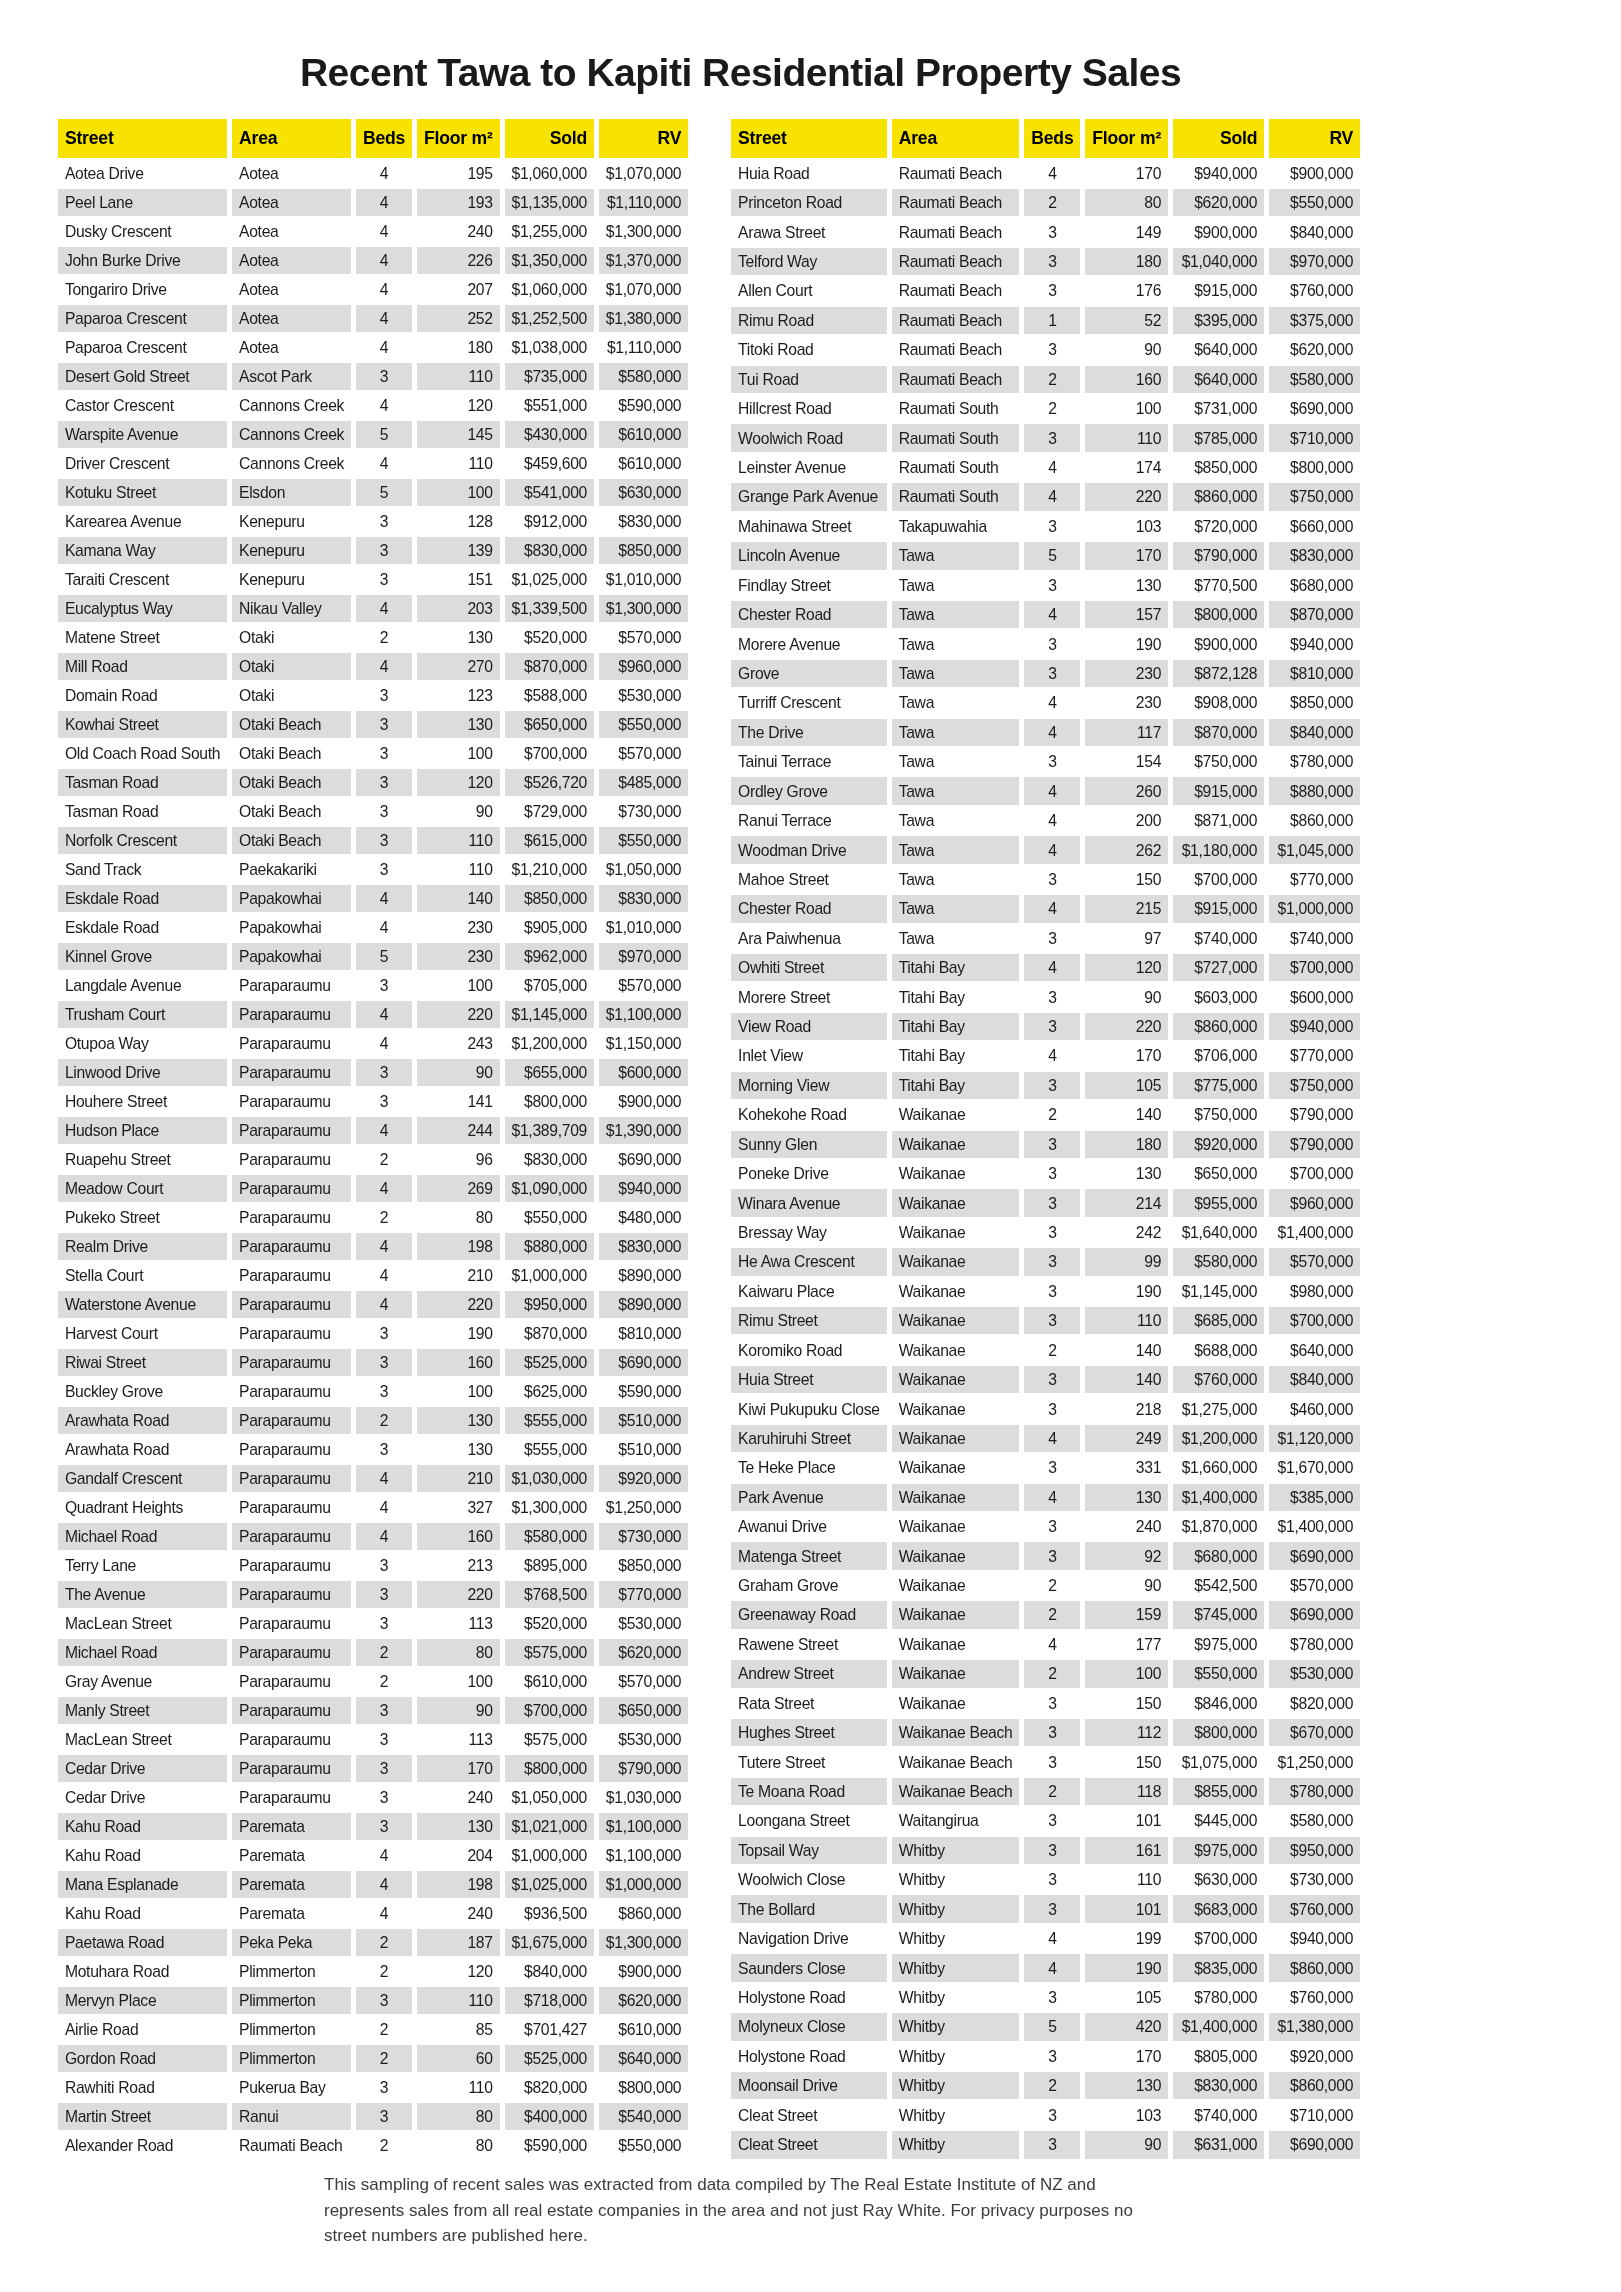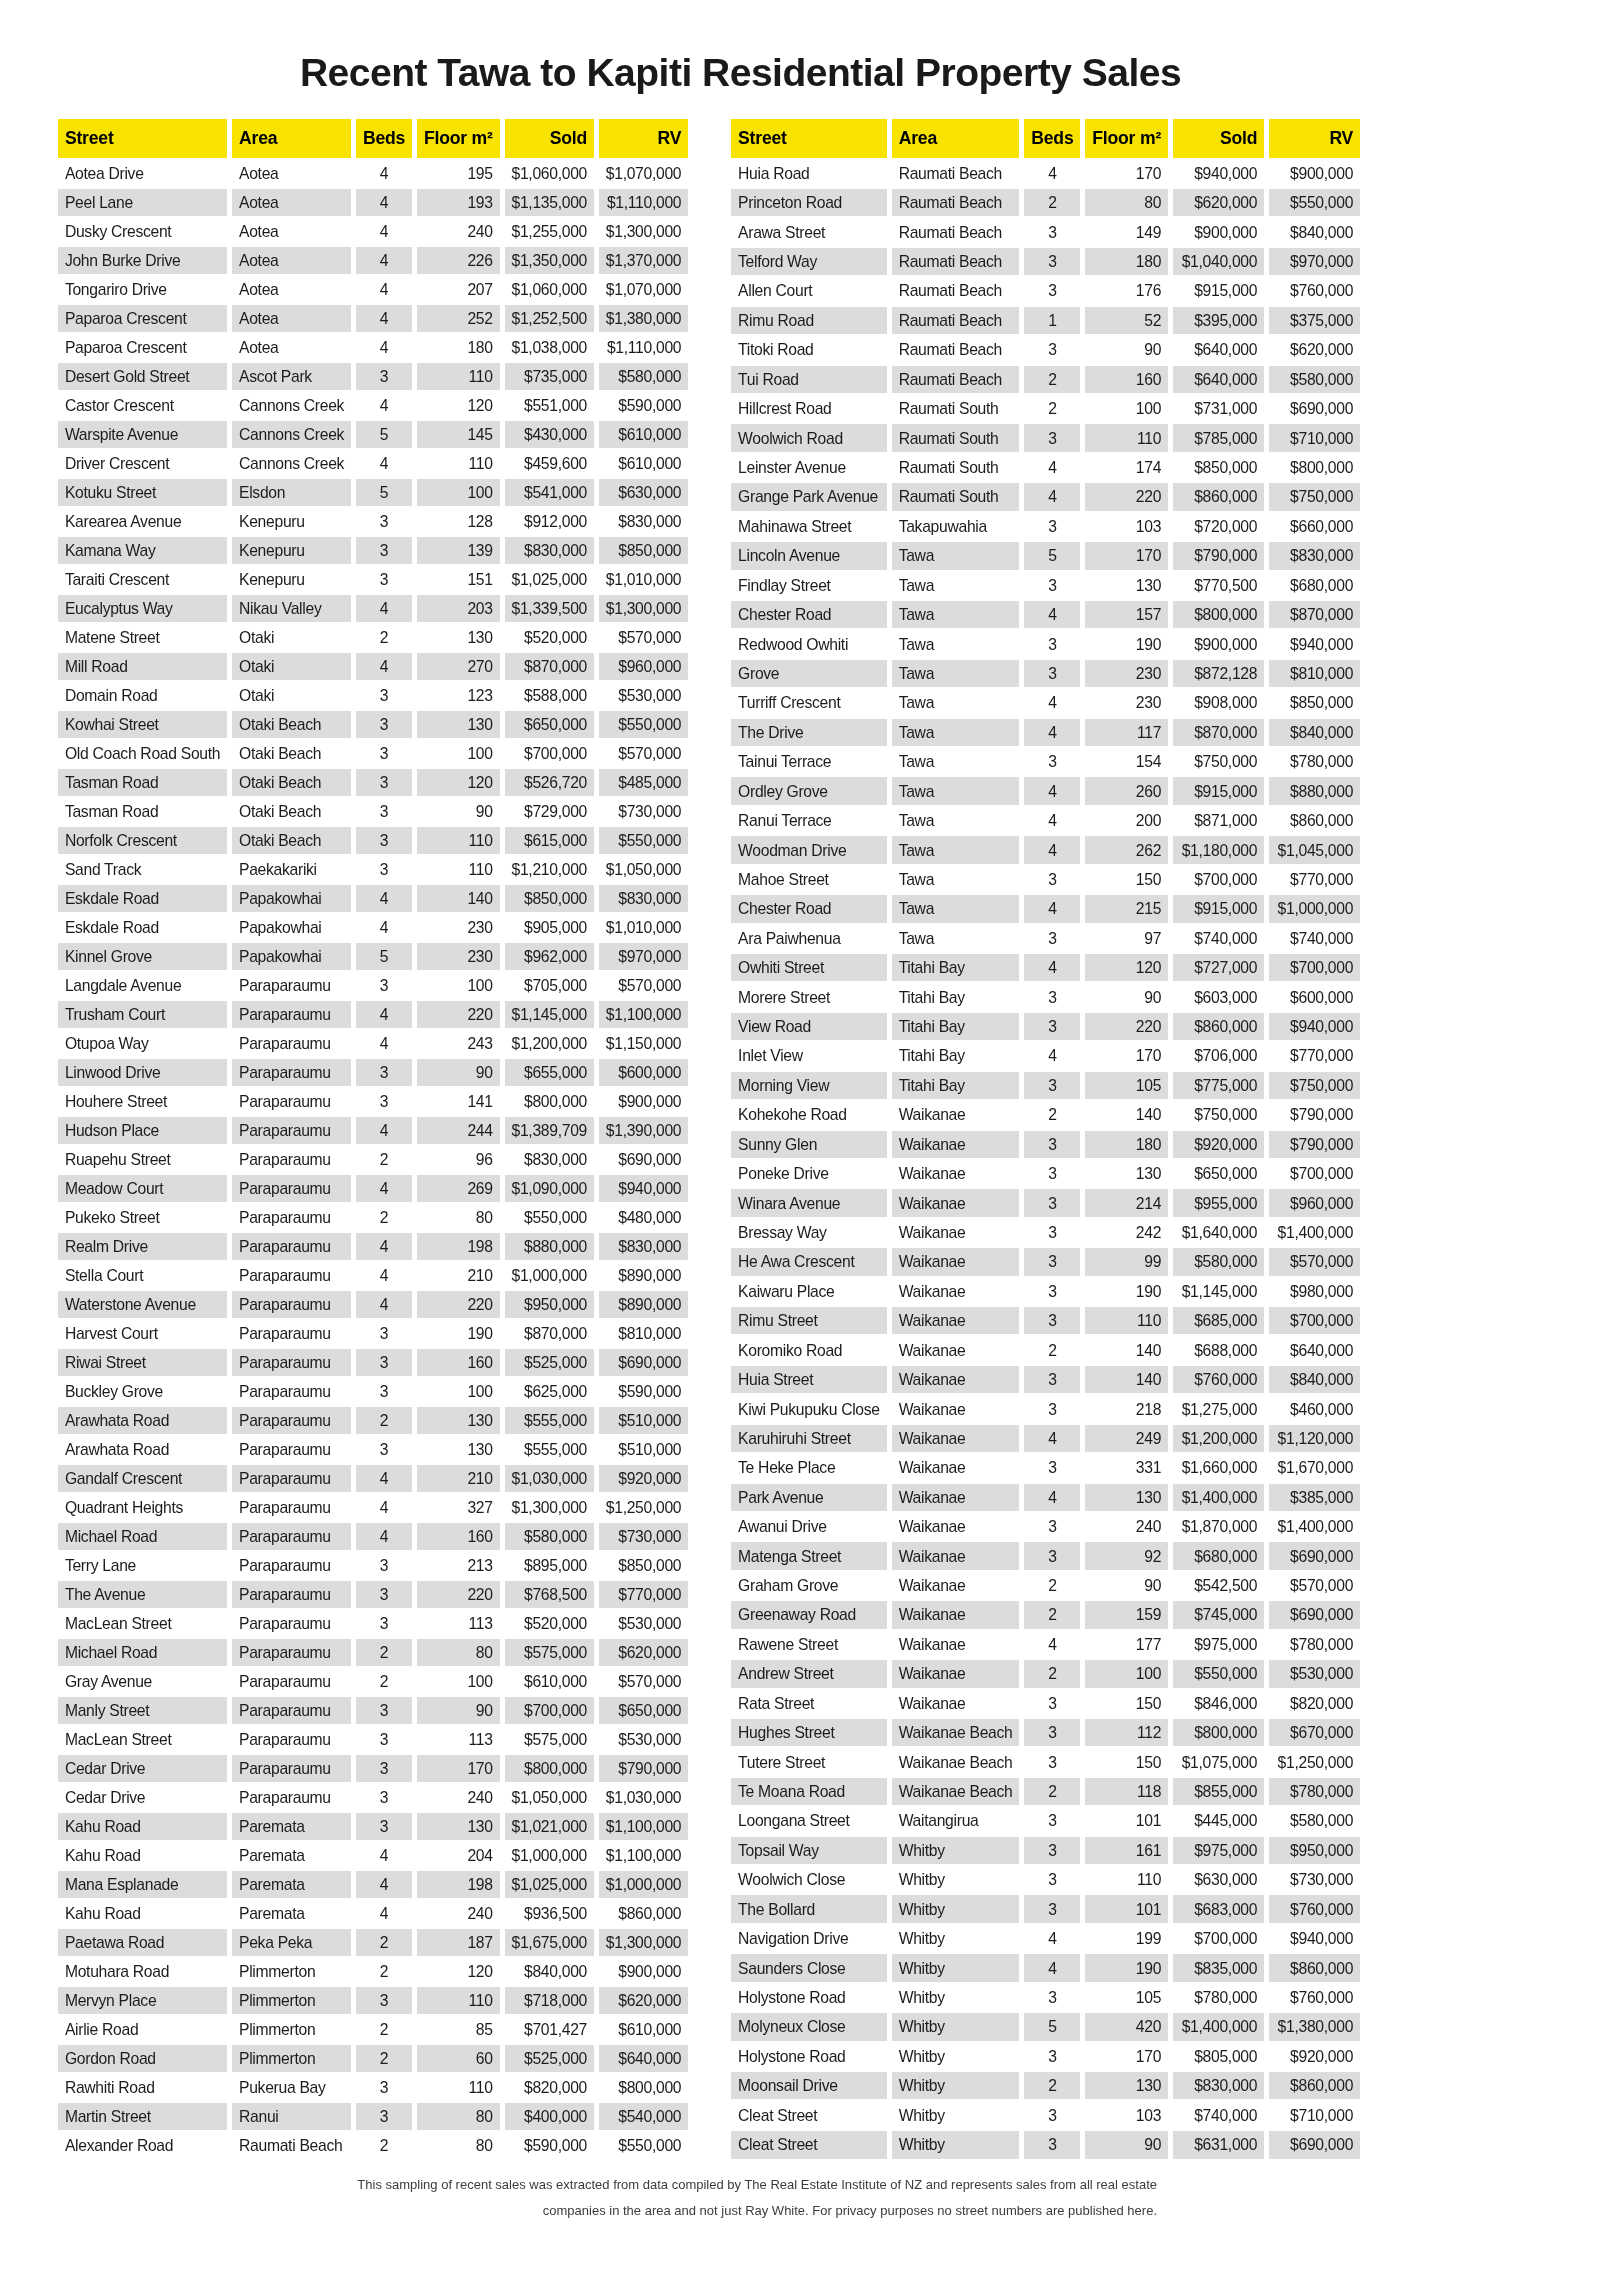--- a/index.html
+++ b/index.html
@@ -51,22 +51,22 @@
   }
   tbody tr:nth-child(even) td { background: var(--row-stripe, #DCDCDC); }
   th.c0, td.c0, th.c1, td.c1 { text-align: left; }
   th.c2, td.c2 { text-align: center; }
   th.c3 { text-align: left; }
   td.c3 { text-align: right; }
   th.c4, td.c4, th.c5, td.c5 { text-align: right; }
   p.footer {
     width: 833px;
     margin: 11.8px auto 0;
-    text-align: right;
-    font-size: 13px; line-height: 25.5px;
+    text-align: left;
+    font-size: 17px; line-height: 25.5px;
     color: #3c3c3c;
   }
 </style>
 </head>
 <body>
 
 <div class="page">
   <h1 class="title">Recent Tawa to Kapiti Residential Property Sales</h1>
   <div class="tables">
     <table class="sales" id="table-left">
@@ -785,21 +785,21 @@
           </tr>
           <tr>
             <td class="c0">Chester Road</td>
             <td class="c1">Tawa</td>
             <td class="c2">4</td>
             <td class="c3">157</td>
             <td class="c4">$800,000</td>
             <td class="c5">$870,000</td>
           </tr>
           <tr>
-            <td class="c0">Redwood Owhiti</td>
+            <td class="c0">Morere Avenue</td>
             <td class="c1">Tawa</td>
             <td class="c2">3</td>
             <td class="c3">190</td>
             <td class="c4">$900,000</td>
             <td class="c5">$940,000</td>
           </tr>
           <tr>
             <td class="c0">Grove</td>
             <td class="c1">Tawa</td>
             <td class="c2">3</td>

